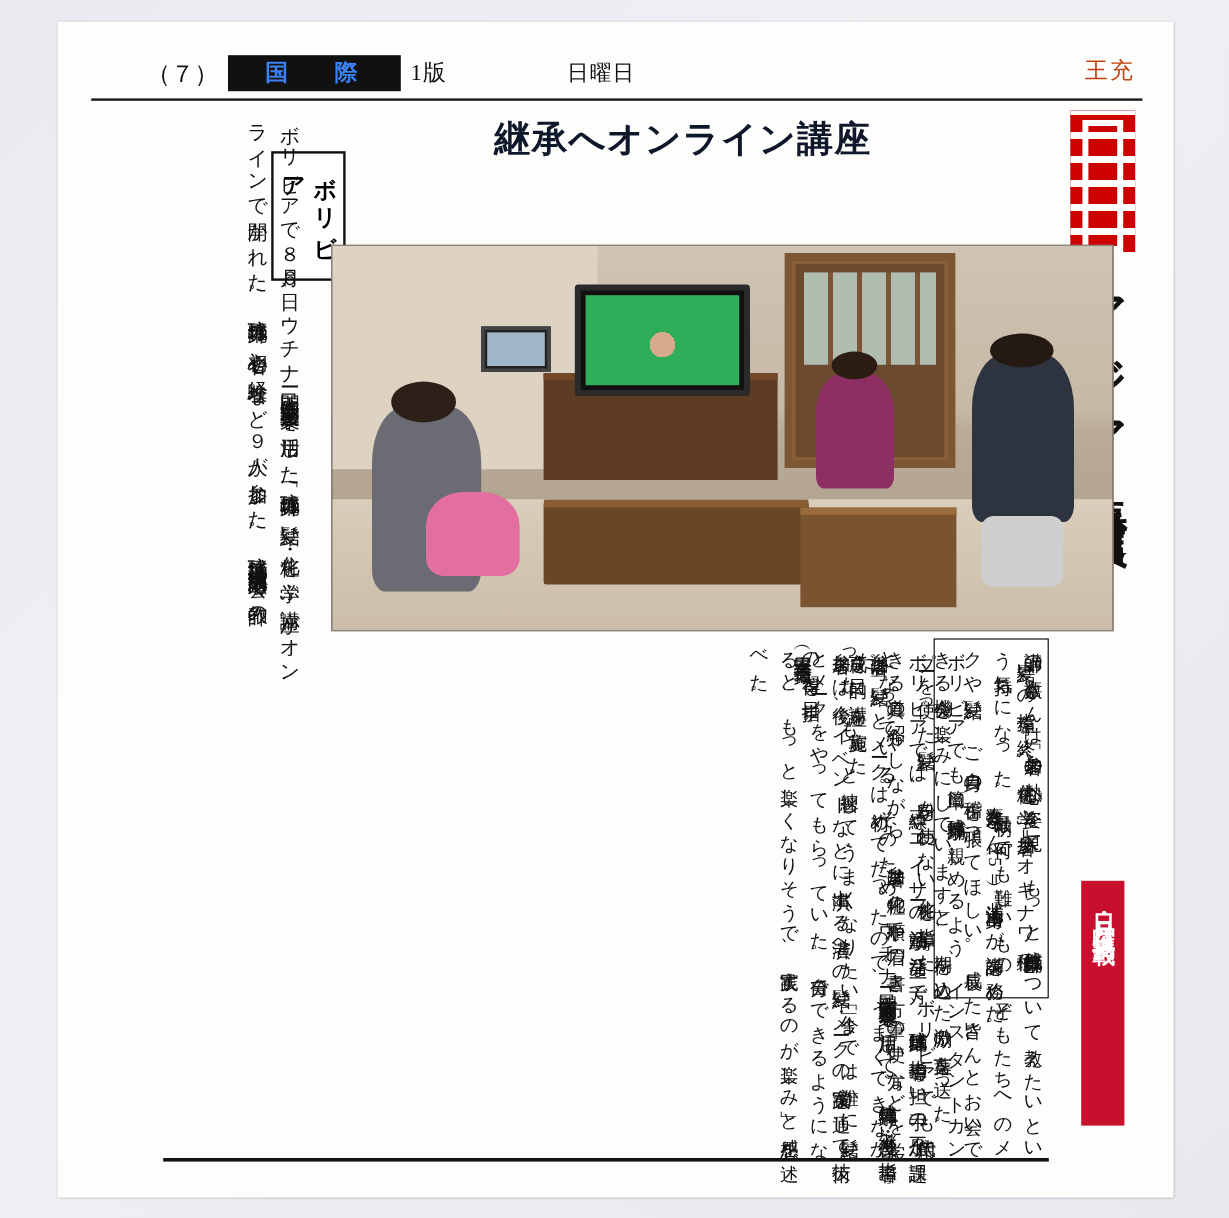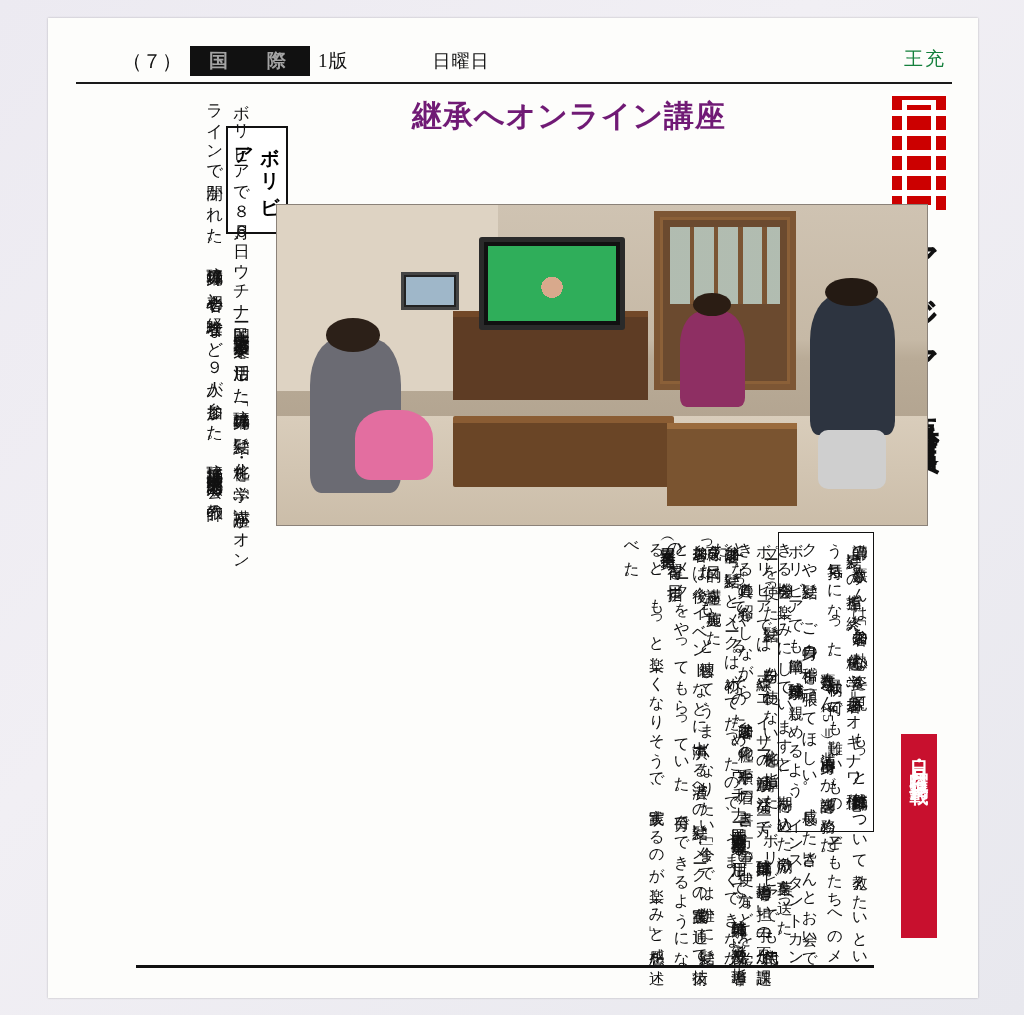--- a/index.html
+++ b/index.html
@@ -50,50 +50,50 @@
     color: #111;
     padding: 0 4px 0 46px;
   }
   .masthead .page-num {
     font-size: 20px;
     margin-right: 8px;
     letter-spacing: 0;
   }
   .masthead .kokusai {
     background: #111;
-    color: #a3a3a3;
-    padding: 2px 14px;
+    color: #3b82f6;
+    padding: 2px 26px;
     font-size: 19px;
     letter-spacing: 10px;
     text-indent: 5px;
     margin-right: 8px;
     font-weight: bold;
   }
   .masthead .ed {
     font-size: 19px;
     margin-right: 26px;
   }
   .masthead .date {
     font-size: 22px;
     letter-spacing: 1px;
   }
   .masthead .date .era {
     font-size: 15px;
   }
   .masthead .weekday {
-    margin-left: 58px;
+    margin-left: 74px;
     font-size: 18px;
   }
   .masthead .logo {
     position: absolute;
     right: 6px;
     top: 6px;
     font-size: 19px;
     letter-spacing: 2px;
-    color: #15803d;
+    color: #c2410c;
   }
 
   
   .body-area {
     position: absolute;
     top: 52px;
     left: 0;
     right: 0;
     bottom: 18px;
   }
@@ -165,21 +165,21 @@
     font-size: 42px;
     font-weight: bold;
     letter-spacing: 2px;
     color: #111;
     line-height: 1.15;
   }
   .headline2 {
     font-size: 30px;
     font-weight: bold;
     letter-spacing: 1px;
-    color: #701a75;
+    color: #0f172a;
     margin-top: 4px;
   }
   .tag-boliv {
     position: absolute;
     left: 150px;
     top: 34px;
     writing-mode: vertical-rl;
     border: 2px solid #111;
     font-size: 19px;
     letter-spacing: 3px;

